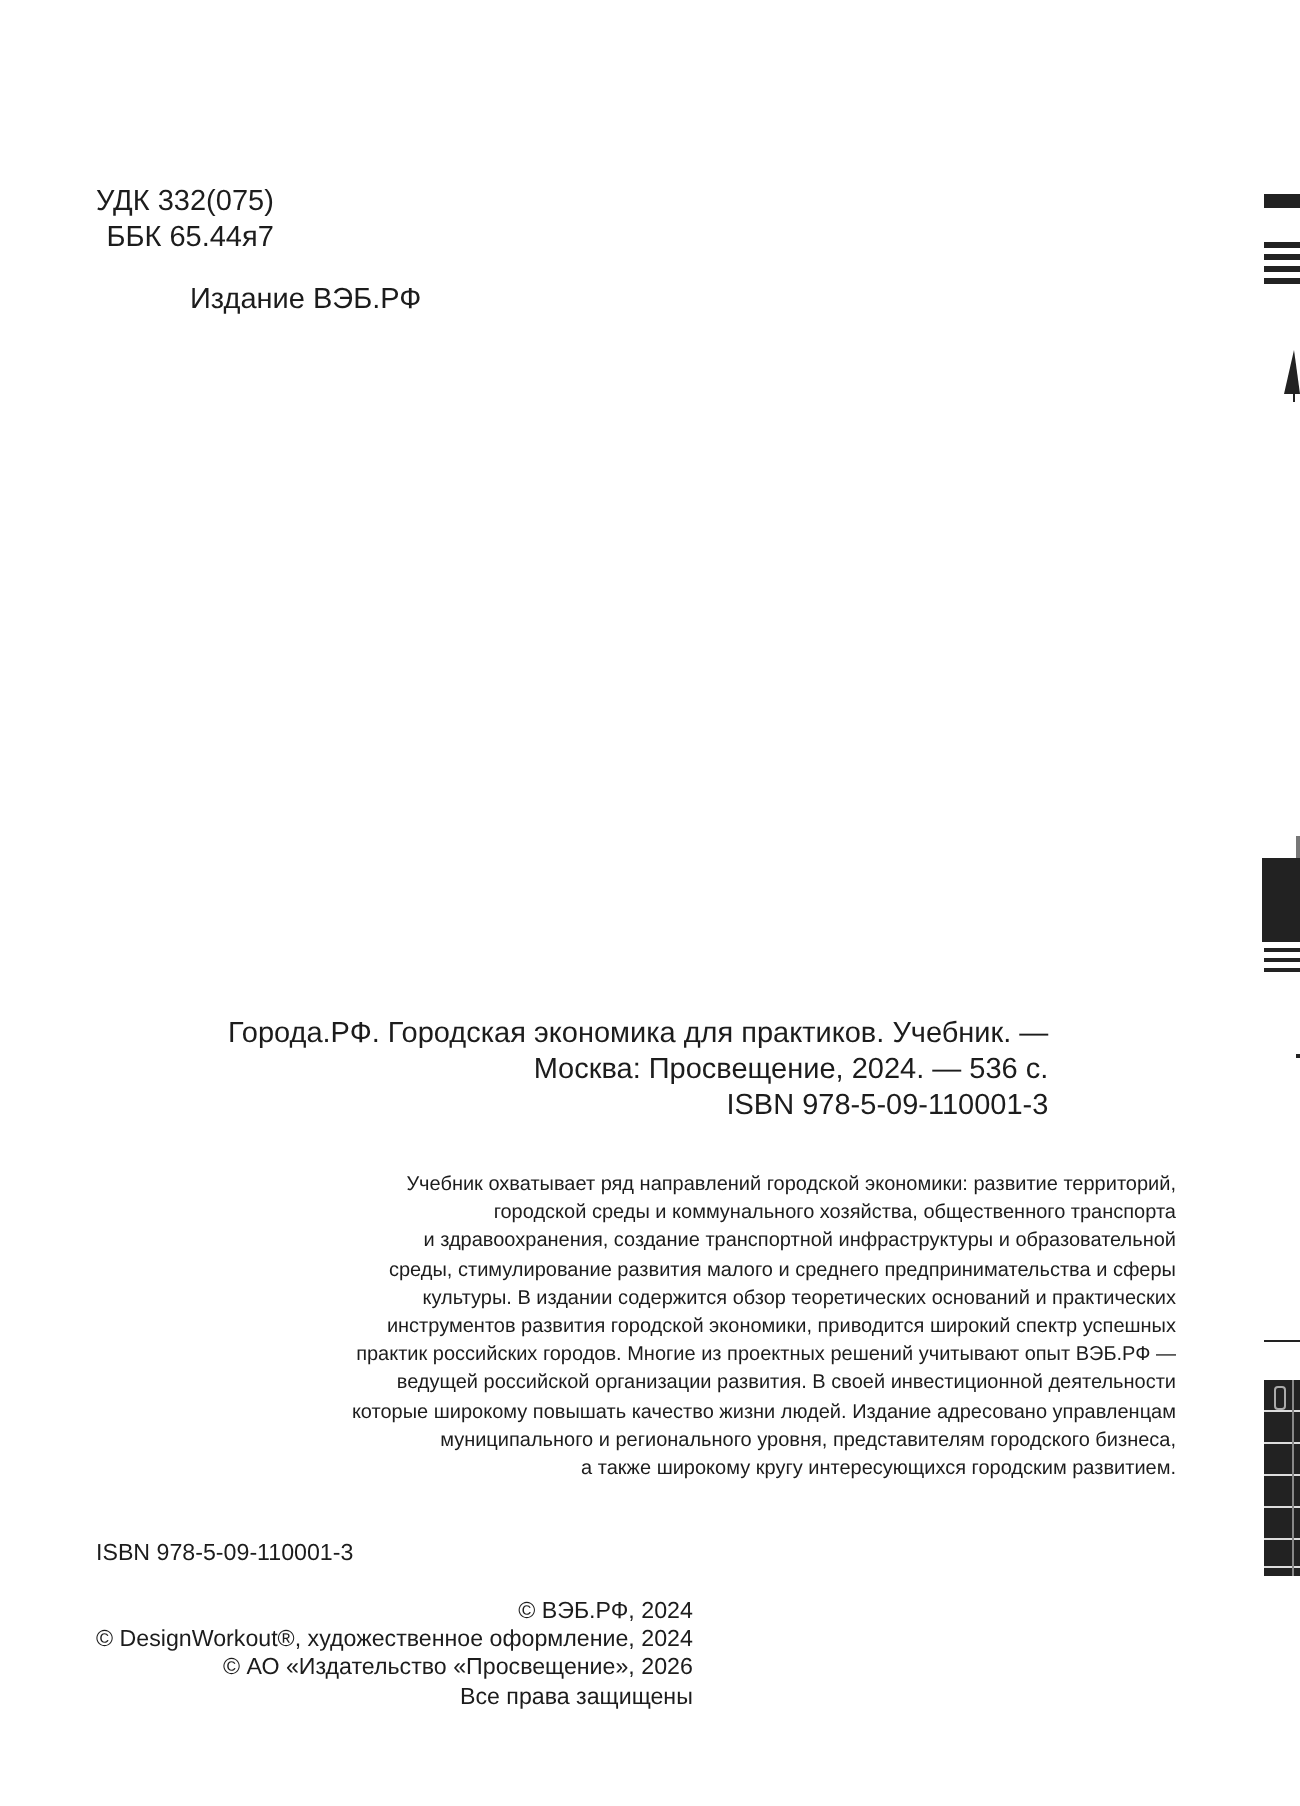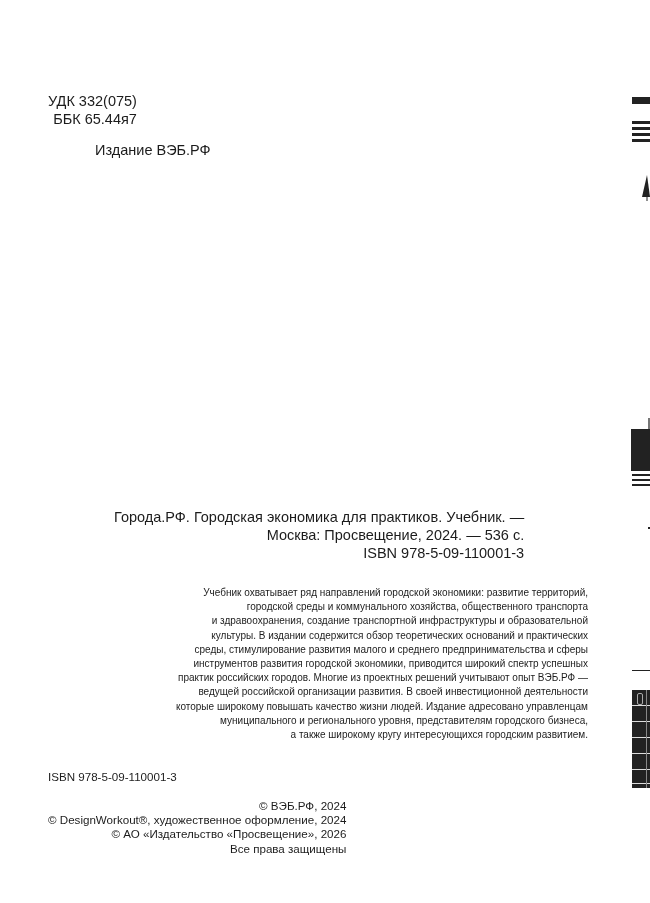--- a/index.html
+++ b/index.html
@@ -31,22 +31,22 @@
 <div class="block citation">
   <span class="line">Города.РФ. Городская экономика для практиков. Учебник. —</span>
   <span class="line">Москва: Просвещение, 2024. — 536 с.</span>
   <span class="line">ISBN 978-5-09-110001-3</span>
 </div>
 
 <div class="block abstract">
   <span class="line">Учебник охватывает ряд направлений городской экономики: развитие территорий,</span>
   <span class="line">городской среды и коммунального хозяйства, общественного транспорта</span>
   <span class="line">и здравоохранения, создание транспортной инфраструктуры и образовательной</span>
+  <span class="line">среды, стимулирование развития малого и среднего предпринимательства и сферы</span>
   <span class="line">культуры. В издании содержится обзор теоретических оснований и практических</span>
-  <span class="line">среды, стимулирование развития малого и среднего предпринимательства и сферы</span>
   <span class="line">инструментов развития городской экономики, приводится широкий спектр успешных</span>
   <span class="line">практик российских городов. Многие из проектных решений учитывают опыт ВЭБ.РФ —</span>
   <span class="line">ведущей российской организации развития. В своей инвестиционной деятельности</span>
   <span class="line">которые широкому повышать качество жизни людей. Издание адресовано управленцам</span>
   <span class="line">муниципального и регионального уровня, представителям городского бизнеса,</span>
   <span class="line">а также широкому кругу интересующихся городским развитием.</span>
 </div>
 
 <div class="block isbn2">ISBN 978-5-09-110001-3</div>
 

